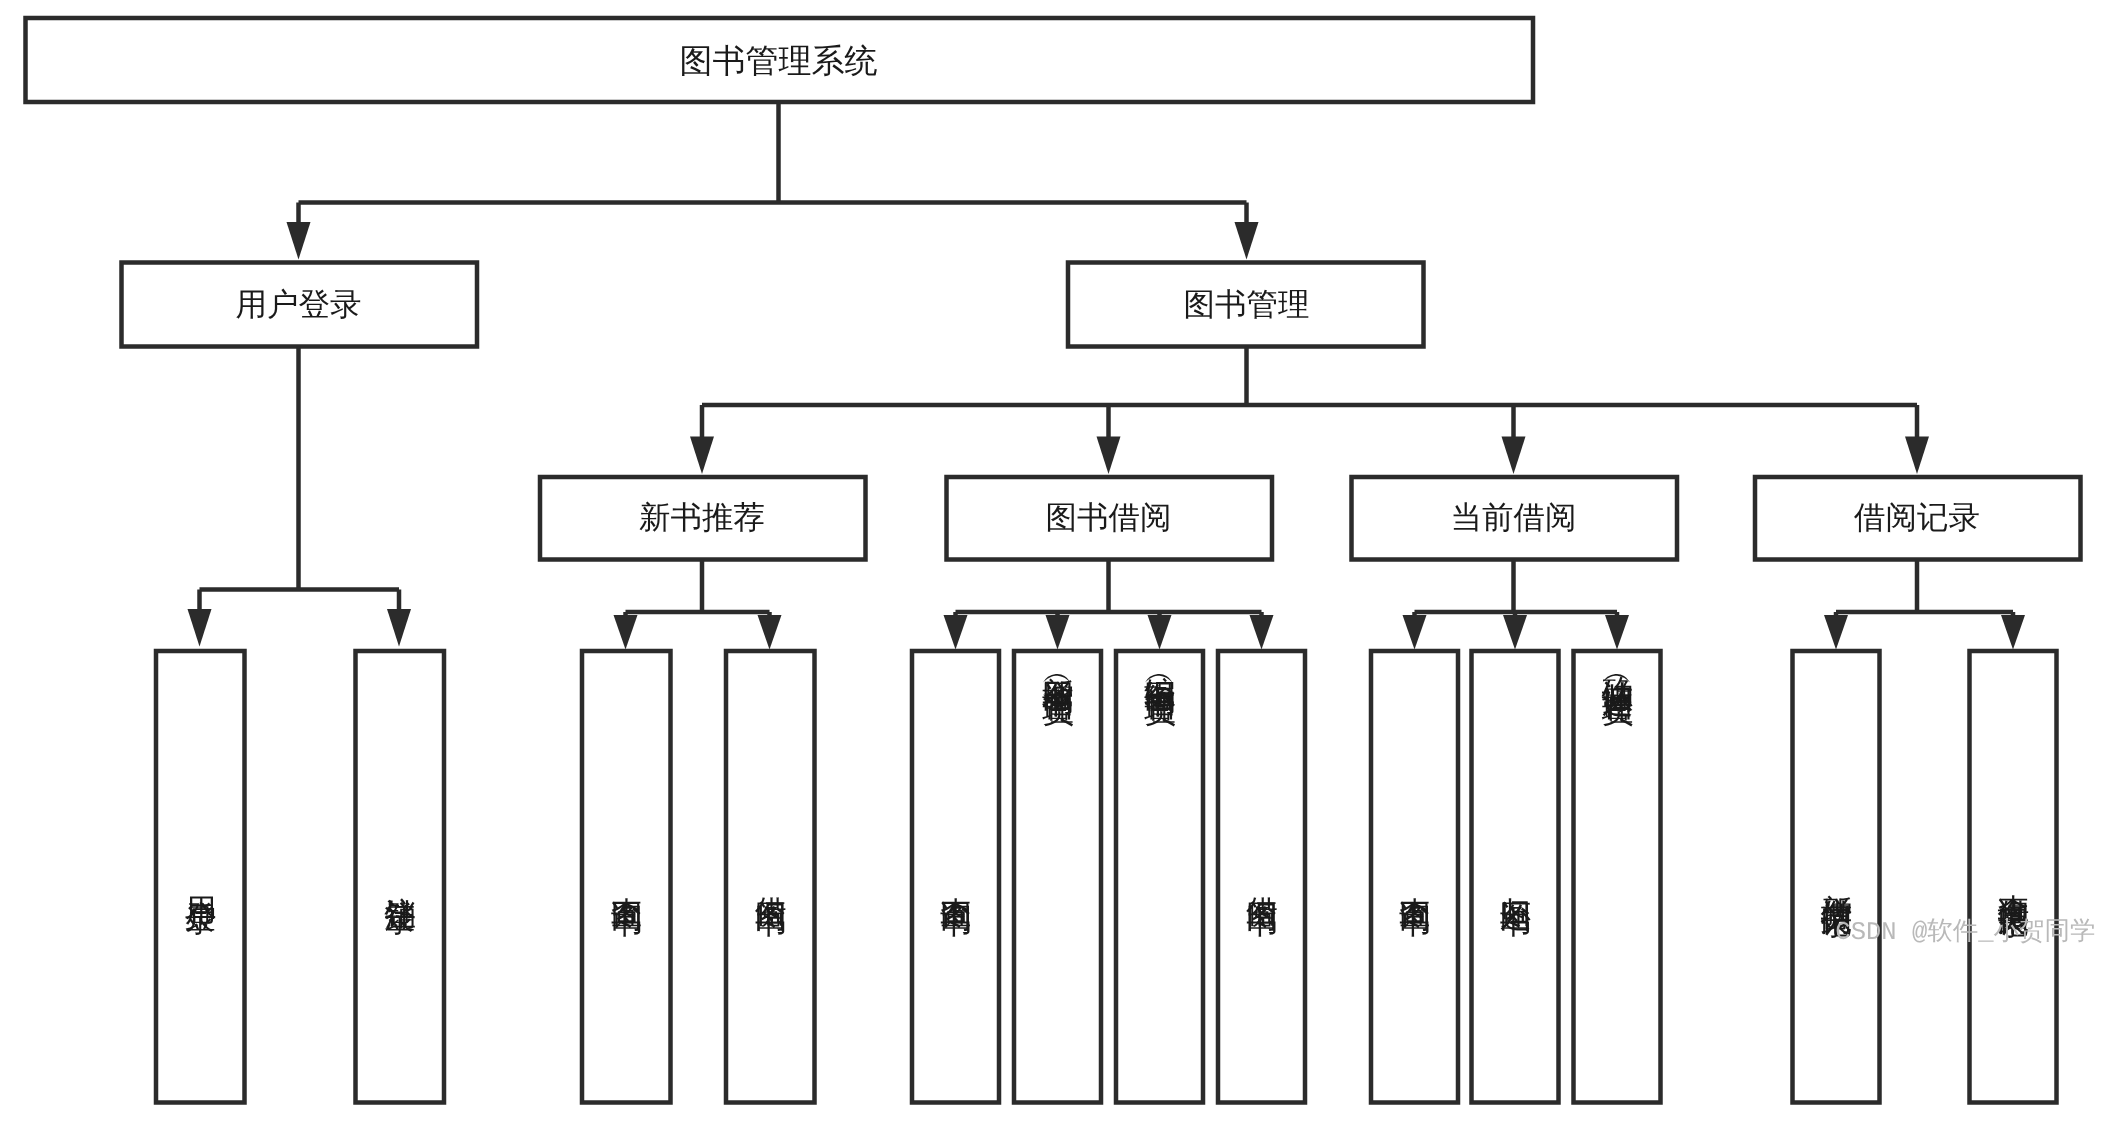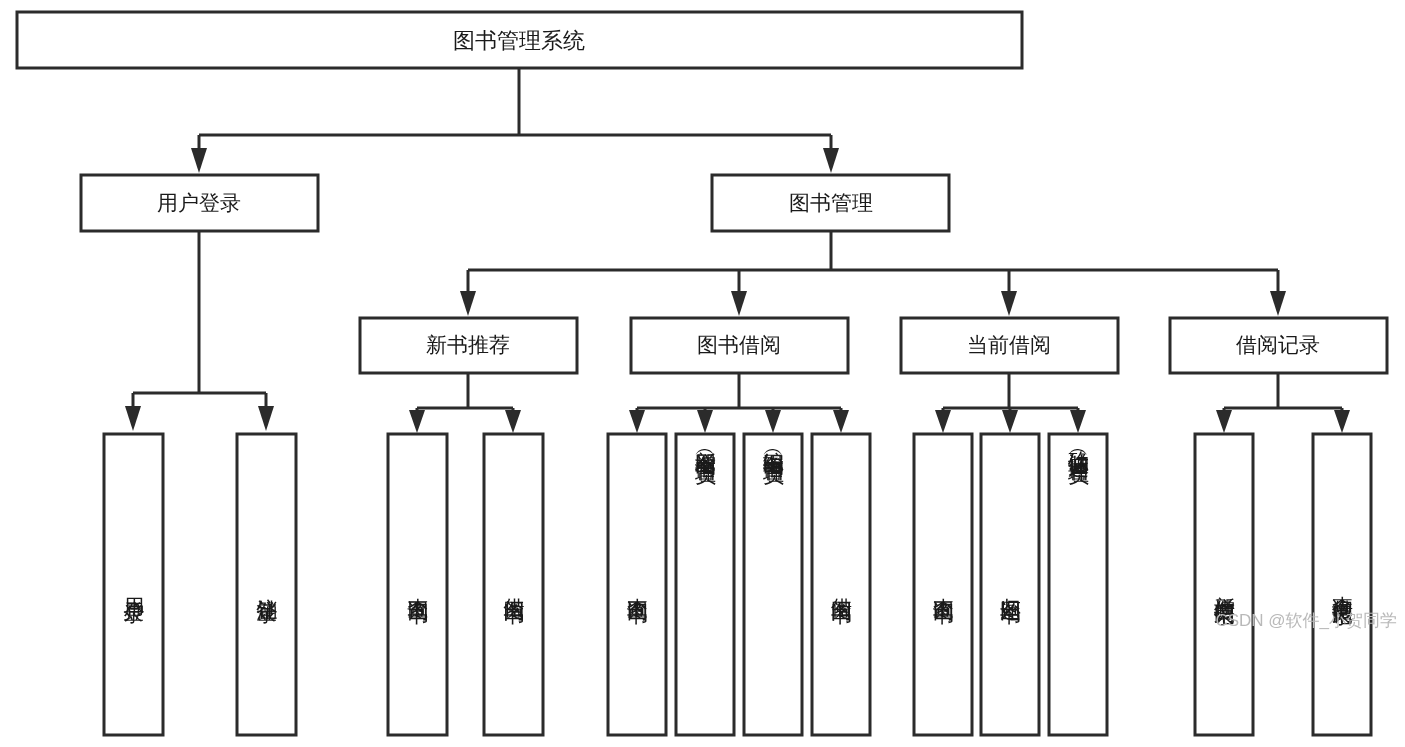--- a/index.html
+++ b/index.html
@@ -73,21 +73,21 @@
     line-height: 1.18;
     color: #1a1a1a;
     letter-spacing: 2px;
     white-space: nowrap;
     text-align: center;
   }
   .watermark {
     position: absolute;
     right: 8px;
     bottom: 6px;
-    font-family: Liberation Sans, sans-serif;
+    font-family: Liberation Mono, monospace;
     font-size: 17px;
     color: #b9b9b9;
     white-space: nowrap;
     pointer-events: none;
   }
 </style>
 </head>
 <body>
 
 <div id="diagram-root">

